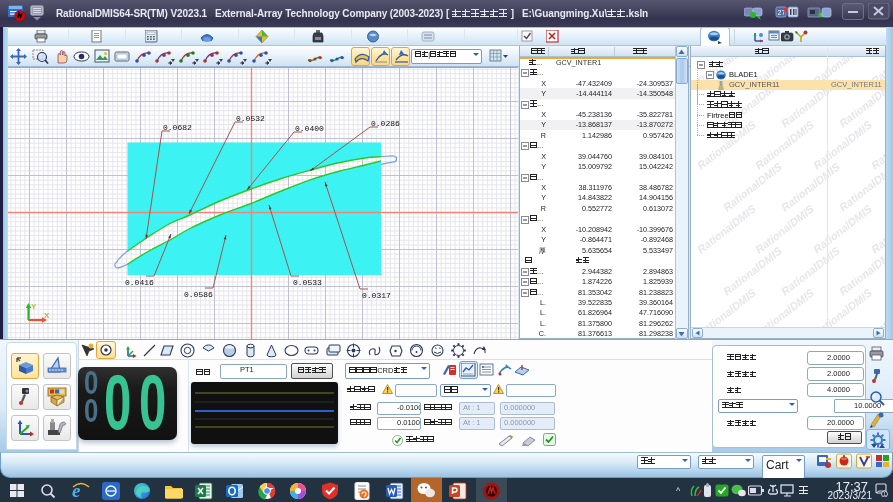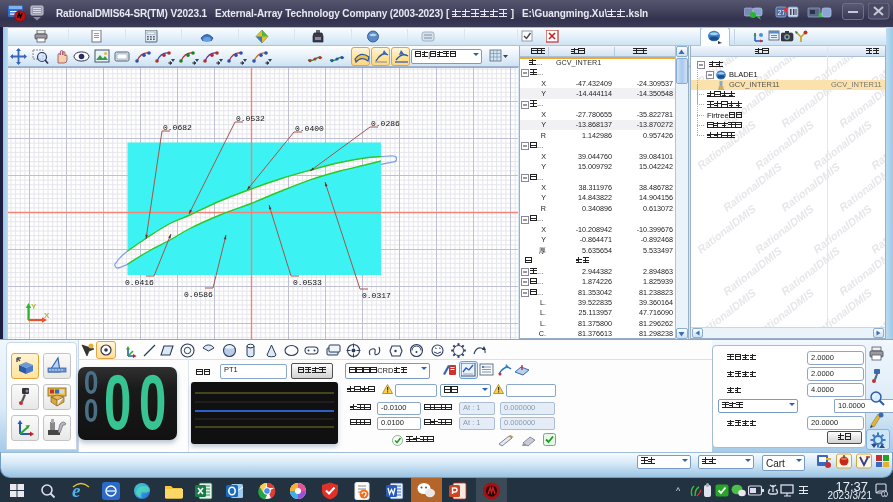--- a/index.html
+++ b/index.html
@@ -4,21 +4,21 @@
 svg{display:block}
 body{font-family:"Liberation Sans",sans-serif;background:#000}
 #app{position:relative;width:893px;height:502px;overflow:hidden;background:#d6e6f4;font-family:"Liberation Sans",sans-serif}
 .t{position:absolute;white-space:nowrap;line-height:1.15}
 i.c{display:inline-block;height:.82em;width:.84em;margin:0 .07em 0 .03em;vertical-align:-.01em;background-repeat:no-repeat}
 i.a{background-image:linear-gradient(#222,#222),linear-gradient(#222,#222),linear-gradient(#222,#222),linear-gradient(#222,#222);background-size:100% 1px,100% 1px,100% 1px,1px 100%;background-position:0 0,0 50%,0 100%,50% 0}
 i.b{background-image:linear-gradient(#222,#222),linear-gradient(#222,#222),linear-gradient(#222,#222),linear-gradient(#222,#222),linear-gradient(#222,#222);background-size:100% 1px,100% 1px,1px 100%,1px 100%,100% 1px;background-position:0 0,0 100%,0 0,100% 0,0 50%}
 i.d{background-image:linear-gradient(#222,#222),linear-gradient(#222,#222),linear-gradient(#222,#222),linear-gradient(#222,#222);background-size:1px 100%,100% 1px,100% 1px,55% 1px;background-position:45% 0,0 30%,0 100%,10% 65%}
 i.wa{background-image:linear-gradient(#e8e8f2,#e8e8f2),linear-gradient(#e8e8f2,#e8e8f2),linear-gradient(#e8e8f2,#e8e8f2),linear-gradient(#e8e8f2,#e8e8f2);background-size:100% 1px,100% 1px,100% 1px,1px 100%;background-position:0 0,0 50%,0 100%,50% 0}
 i.wd{background-image:linear-gradient(#e8e8f2,#e8e8f2),linear-gradient(#e8e8f2,#e8e8f2),linear-gradient(#e8e8f2,#e8e8f2),linear-gradient(#e8e8f2,#e8e8f2);background-size:1px 100%,100% 1px,100% 1px,55% 1px;background-position:45% 0,0 30%,0 100%,10% 65%}
-.inp{position:absolute;background:#fff;border:1px solid #8aa8c6;border-radius:2px;font-size:7.5px;color:#222;line-height:1.45;padding-left:3px;white-space:nowrap;overflow:hidden}
+.inp{position:absolute;background:#fff;border:1px solid #8aa8c6;border-radius:2px;font-size:7.5px;color:#222;line-height:1.45;padding-left:19px;white-space:nowrap;overflow:hidden}
 .ginp{position:absolute;background:#e4edf7;border:1px solid #aabdd4;border-radius:2px;font-size:7.5px;color:#8a9aac;line-height:1.45;padding-left:3px;white-space:nowrap}
 .cmb{position:absolute;background:#fff;border:1px solid #7a9cc2;border-radius:2px;font-size:7.5px;color:#222;line-height:1.5;padding-left:3px;white-space:nowrap}
 .cmb:after{content:"";position:absolute;right:2px;top:3px;border:3.5px solid transparent;border-top-color:#2a62b8;border-bottom:none}
 .btn{position:absolute;background:linear-gradient(#fefefe,#e9e9e9 45%,#d2d2d2);border:1px solid #505050;border-radius:2px;font-size:7.5px;color:#111;text-align:center;white-space:nowrap}
 </style></head><body>
 <div id="app">
 <div style="position:absolute;left:0px;top:0px;width:893px;height:27px;background:linear-gradient(#56566f,#41415c 45%,#333350 70%,#3b3b58)"></div>
 <div style="position:absolute;left:8px;top:4px;width:18px;height:18px;">
       <svg width="18" height="18">
 <rect x="0" y="1" width="15" height="12" rx="1.5" fill="#2f6fd0"></rect>
@@ -439,21 +439,21 @@
 <div class="t" style="right:281px;top:89.95px;font-size:7.2px;color:#222;">-14.444114</div>
 <div class="t" style="right:220px;top:89.95px;font-size:7.2px;color:#222;">-14.350548</div>
 <div style="position:absolute;left:521px;top:100.6px;width:8px;height:8px;">
       <svg width="8" height="8">
         <rect x="0.5" y="0.5" width="7" height="7" fill="#fff" stroke="#889"></rect>
         <path d="M2 4 h4" stroke="#334" stroke-width="1"></path>
       </svg>
     </div>
 <div class="t" style="left:530px;top:100.4px;font-size:7.5px;color:#333;"><i class="c a"></i>...</div>
 <div class="t" style="right:347px;top:110.85px;font-size:7.2px;color:#222;">X</div>
-<div class="t" style="right:281px;top:110.85px;font-size:7.2px;color:#222;">-27.780655</div>
+<div class="t" style="right:281px;top:110.85px;font-size:7.2px;color:#222;">-45.238136</div>
 <div class="t" style="right:220px;top:110.85px;font-size:7.2px;color:#222;">-35.822781</div>
 <div style="position:absolute;left:520px;top:119.7px;width:155px;height:10.45px;background:#f1f1f4"></div>
 <div class="t" style="right:347px;top:121.3px;font-size:7.2px;color:#222;">Y</div>
 <div class="t" style="right:281px;top:121.3px;font-size:7.2px;color:#222;">-13.868137</div>
 <div class="t" style="right:220px;top:121.3px;font-size:7.2px;color:#222;">-13.870272</div>
 <div class="t" style="right:347px;top:131.75px;font-size:7.2px;color:#222;">R</div>
 <div class="t" style="right:281px;top:131.75px;font-size:7.2px;color:#222;">1.142986</div>
 <div class="t" style="right:220px;top:131.75px;font-size:7.2px;color:#222;">0.957426</div>
 <div style="position:absolute;left:521px;top:142.4px;width:8px;height:8px;">
       <svg width="8" height="8">
@@ -475,21 +475,21 @@
       </svg>
     </div>
 <div class="t" style="left:530px;top:173.55px;font-size:7.5px;color:#333;"><i class="c b"></i>...</div>
 <div class="t" style="right:347px;top:184px;font-size:7.2px;color:#222;">X</div>
 <div class="t" style="right:281px;top:184px;font-size:7.2px;color:#222;">38.311976</div>
 <div class="t" style="right:220px;top:184px;font-size:7.2px;color:#222;">38.486782</div>
 <div class="t" style="right:347px;top:194.45px;font-size:7.2px;color:#222;">Y</div>
 <div class="t" style="right:281px;top:194.45px;font-size:7.2px;color:#222;">14.843822</div>
 <div class="t" style="right:220px;top:194.45px;font-size:7.2px;color:#222;">14.904156</div>
 <div class="t" style="right:347px;top:204.9px;font-size:7.2px;color:#222;">R</div>
-<div class="t" style="right:281px;top:204.9px;font-size:7.2px;color:#222;">0.340896</div>
+<div class="t" style="right:281px;top:204.9px;font-size:7.2px;color:#222;">0.552772</div>
 <div class="t" style="right:220px;top:204.9px;font-size:7.2px;color:#222;">0.613072</div>
 <div style="position:absolute;left:521px;top:215.55px;width:8px;height:8px;">
       <svg width="8" height="8">
         <rect x="0.5" y="0.5" width="7" height="7" fill="#fff" stroke="#889"></rect>
         <path d="M2 4 h4" stroke="#334" stroke-width="1"></path>
       </svg>
     </div>
 <div class="t" style="left:530px;top:215.35px;font-size:7.5px;color:#333;"><i class="c b"></i>...</div>
 <div class="t" style="right:347px;top:225.8px;font-size:7.2px;color:#222;">X</div>
 <div class="t" style="right:281px;top:225.8px;font-size:7.2px;color:#222;">-10.208942</div>
@@ -526,21 +526,21 @@
         <path d="M2 4 h4" stroke="#334" stroke-width="1"></path>
       </svg>
     </div>
 <div class="t" style="left:530px;top:288.5px;font-size:7.5px;color:#333;"><i class="c b"></i>...</div>
 <div class="t" style="right:281px;top:288.5px;font-size:7.2px;color:#222;">81.353042</div>
 <div class="t" style="right:220px;top:288.5px;font-size:7.2px;color:#222;">81.238823</div>
 <div class="t" style="right:347px;top:298.95px;font-size:7.2px;color:#222;">L.</div>
 <div class="t" style="right:281px;top:298.95px;font-size:7.2px;color:#222;">39.522835</div>
 <div class="t" style="right:220px;top:298.95px;font-size:7.2px;color:#222;">39.360164</div>
 <div class="t" style="right:347px;top:309.4px;font-size:7.2px;color:#222;">L.</div>
-<div class="t" style="right:281px;top:309.4px;font-size:7.2px;color:#222;">25.113957</div>
+<div class="t" style="right:281px;top:309.4px;font-size:7.2px;color:#222;">61.826964</div>
 <div class="t" style="right:220px;top:309.4px;font-size:7.2px;color:#222;">47.716090</div>
 <div class="t" style="right:347px;top:319.85px;font-size:7.2px;color:#222;">L.</div>
 <div class="t" style="right:281px;top:319.85px;font-size:7.2px;color:#222;">81.375800</div>
 <div class="t" style="right:220px;top:319.85px;font-size:7.2px;color:#222;">81.296262</div>
 <div class="t" style="right:347px;top:330.3px;font-size:7.2px;color:#222;">C.</div>
 <div class="t" style="right:281px;top:330.3px;font-size:7.2px;color:#222;">81.376613</div>
 <div class="t" style="right:220px;top:330.3px;font-size:7.2px;color:#222;">81.298238</div>
 <div style="position:absolute;left:675px;top:46px;width:13px;height:293px;background:#eaf2fa;border-left:1px solid #b0c4d8"></div>
 <div style="position:absolute;left:675.5px;top:46px;width:12px;height:11px;background:linear-gradient(#fdfeff,#cfe0f2);border:1px solid #8aaed0;border-radius:2px"></div>
 <div style="position:absolute;left:678px;top:49px;width:7px;height:6px;">
@@ -1002,21 +1002,21 @@
 <div style="position:absolute;left:869px;top:443px;width:18px;height:8px;">
       <svg width="18" height="8">
         <path d="M2 1 l3 4 l3-4z" fill="#2a4a88"></path>
         <path d="M10 5 l3-4 l3 4z" fill="#2a4a88"></path>
       </svg>
     </div>
 <div style="position:absolute;left:0px;top:470px;width:893px;height:8px;background:#233240"></div>
 <div style="position:absolute;left:0px;top:452px;width:893px;height:26px;background:linear-gradient(#f6fbff,#d9eaf7 40%,#b3d4ec 75%,#9cc3e2);border:1.5px solid #6f9cc6;border-top:1px solid #9cbcd8;border-radius:0 0 10px 10px"></div>
 <div class="cmb" style="left:637px;top:454.5px;width:54px;height:14px;line-height:1.6"><i class="c a"></i><i class="c d"></i></div>
 <div class="cmb" style="left:698px;top:454.5px;width:56px;height:14px;line-height:1.6"><i class="c d"></i><i class="c d"></i></div>
-<div class="cmb" style="left:762px;top:454.5px;width:43px;height:16px;line-height:1.6;font-size:10px">Cart</div>
+<div class="cmb" style="left:762px;top:454.5px;width:43px;height:24px;line-height:1.6;font-size:12px">Cart</div>
 <div style="position:absolute;left:816px;top:453px;width:17px;height:16px;">
       <svg width="17" height="16">
         <rect x="1" y="2" width="11" height="11" fill="#3a68c0" rx="1"></rect>
         <rect x="3" y="4" width="7" height="5" fill="#fff"></rect>
         <circle cx="12" cy="12" r="3" fill="#c03030"></circle>
         <rect x="10" y="5" width="5" height="2" fill="#e8b030"></rect>
       </svg>
     </div>
 <div style="position:absolute;left:836px;top:453px;width:17px;height:16px;">
       <svg width="17" height="16">

